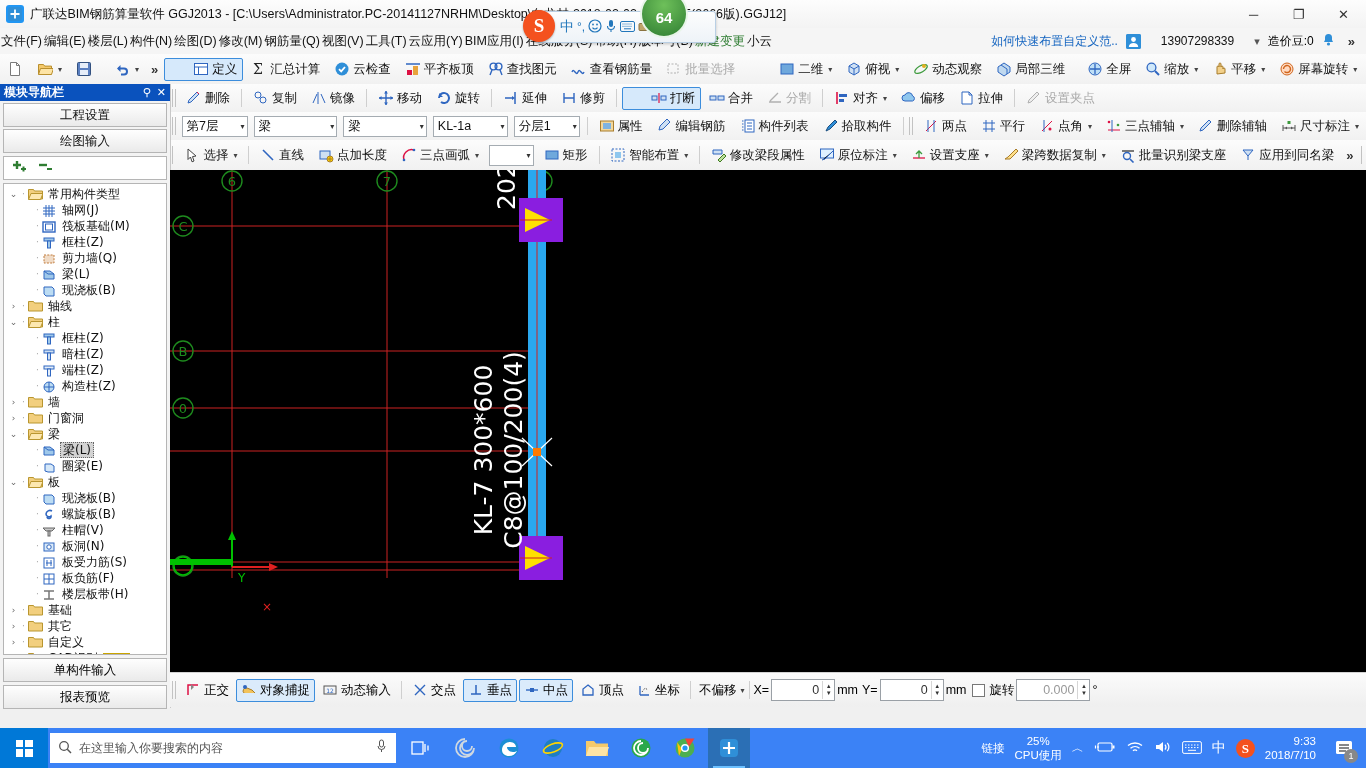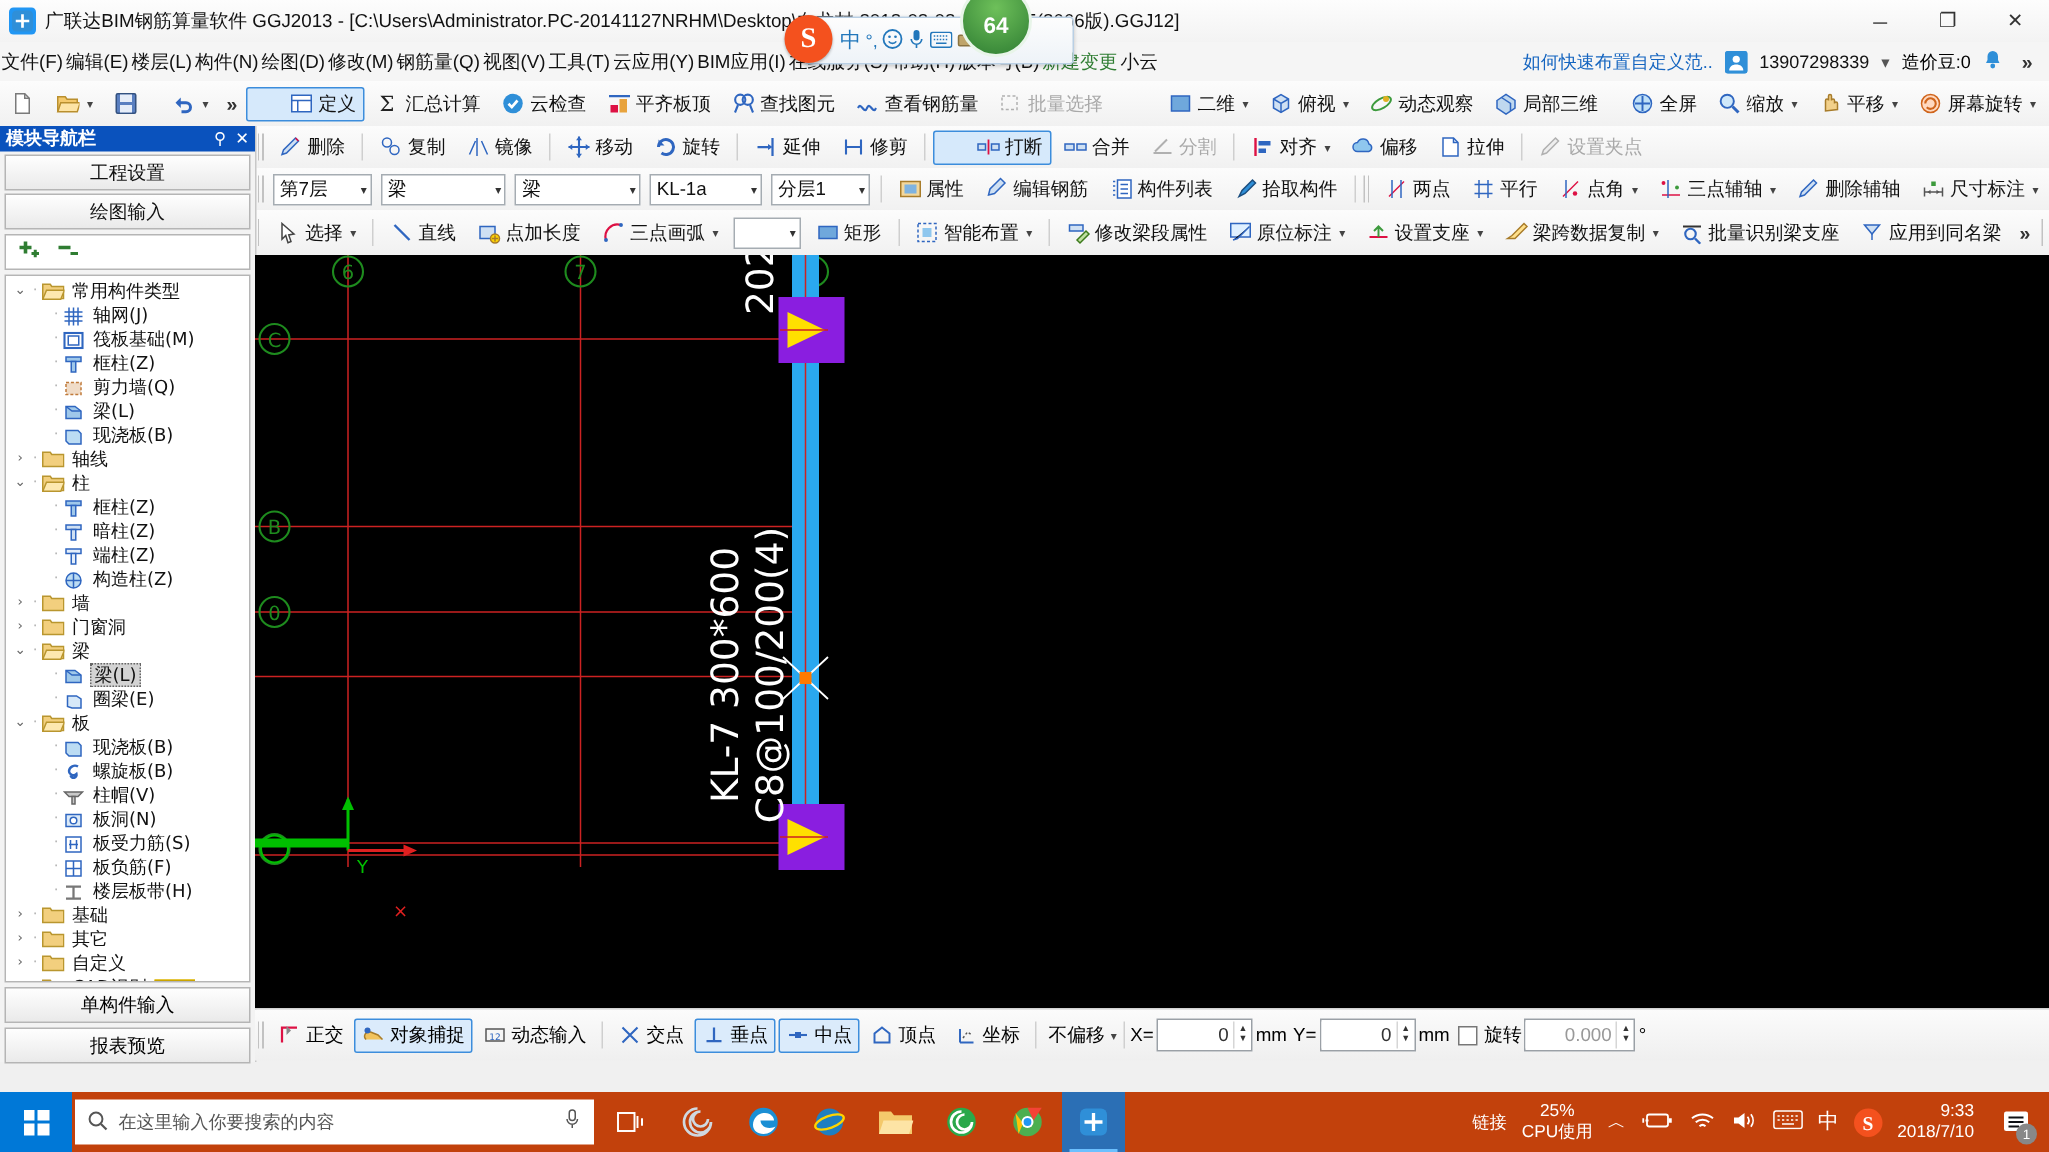--- a/index.html
+++ b/index.html
@@ -22,21 +22,21 @@
   .win-btns{position:absolute;right:0;top:0;height:28px;display:flex;}
   .win-btn{width:45px;height:28px;display:flex;align-items:center;justify-content:center;
     font-size:13px;color:#333;}
 
   
   .menubar{position:absolute;left:0;top:28px;width:1366px;height:26px;
     background:#f5f5f5;border-bottom:1px solid #e2e2e2;display:flex;align-items:center;}
   .menu-item{padding:3px 1px;font-size:12.5px;white-space:nowrap;color:#111;}
   .menu-right{position:absolute;right:6px;top:28px;height:26px;display:flex;align-items:center;gap:8px;}
   .promo{color:#1565c0;font-size:12px;}
-  .acct{display:flex;align-items:center;gap:8px;font-size:12px;color:#111;}
+  .acct{display:flex;align-items:center;gap:20px;font-size:12px;color:#111;}
   .acct-icon{width:15px;height:15px;background:#2f8fd8;border-radius:2px;color:#fff;
     font-size:10px;text-align:center;line-height:15px;}
   .bell{color:#2f8fd8;font-size:12px;}
   .chev{color:#555;font-size:11px;}
 
   
   .ime{position:absolute;left:536px;top:11px;width:170px;height:30px;
     background:linear-gradient(#fdfdfd,#eef3f8);border:1px solid #b9cfe4;border-radius:3px;
     display:flex;align-items:center;gap:3px;padding:0 4px;box-shadow:0 1px 3px rgba(0,0,0,.2);z-index:40;}
   .ime .sg{position:absolute;left:-14px;top:-2px;width:32px;height:32px;border-radius:50%;
@@ -124,21 +124,21 @@
   .cbox{width:11px;height:11px;border:1px solid #777;background:#fff;margin:0 4px 0 6px;}
 
   
   .statusbar{position:absolute;left:0;top:706px;width:1366px;height:22px;
     background:#eeeeee;border-top:1px solid #cfcfcf;display:flex;align-items:center;
     font-family:"DejaVu Sans Mono","Liberation Mono",monospace;font-size:11.5px;}
   .scell{height:16px;display:flex;align-items:center;padding:0 5px;
     border:1px solid #c4c4c4;background:#f7f7f7;margin-right:3px;white-space:nowrap;}
 
   
-  .taskbar{position:absolute;left:0;top:728px;width:1366px;height:40px;background:#c2410c;
+  .taskbar{position:absolute;left:0;top:728px;width:1366px;height:40px;background:#3b82f6;
     display:flex;align-items:center;}
   .startbtn{width:48px;height:40px;background:#0078d7;display:flex;align-items:center;justify-content:center;}
   .winlogo{width:17px;height:17px;display:grid;grid-template-columns:1fr 1fr;grid-template-rows:1fr 1fr;gap:2px;}
   .winlogo i{background:#fff;display:block;}
   .searchbox{width:330px;height:30px;background:#fff;margin-left:2px;display:flex;align-items:center;
     padding:0 8px;color:#555;font-size:12px;justify-content:space-between;}
   .tb-icons{display:flex;align-items:center;gap:2px;margin-left:4px;}
   .tbi{width:42px;height:40px;display:flex;align-items:center;justify-content:center;position:relative;}
   .tbi.active{background:#2b6fb5;}
   .tbi.active:after{content:"";position:absolute;bottom:0;left:5px;right:5px;height:2px;background:#6cc0ff;}

